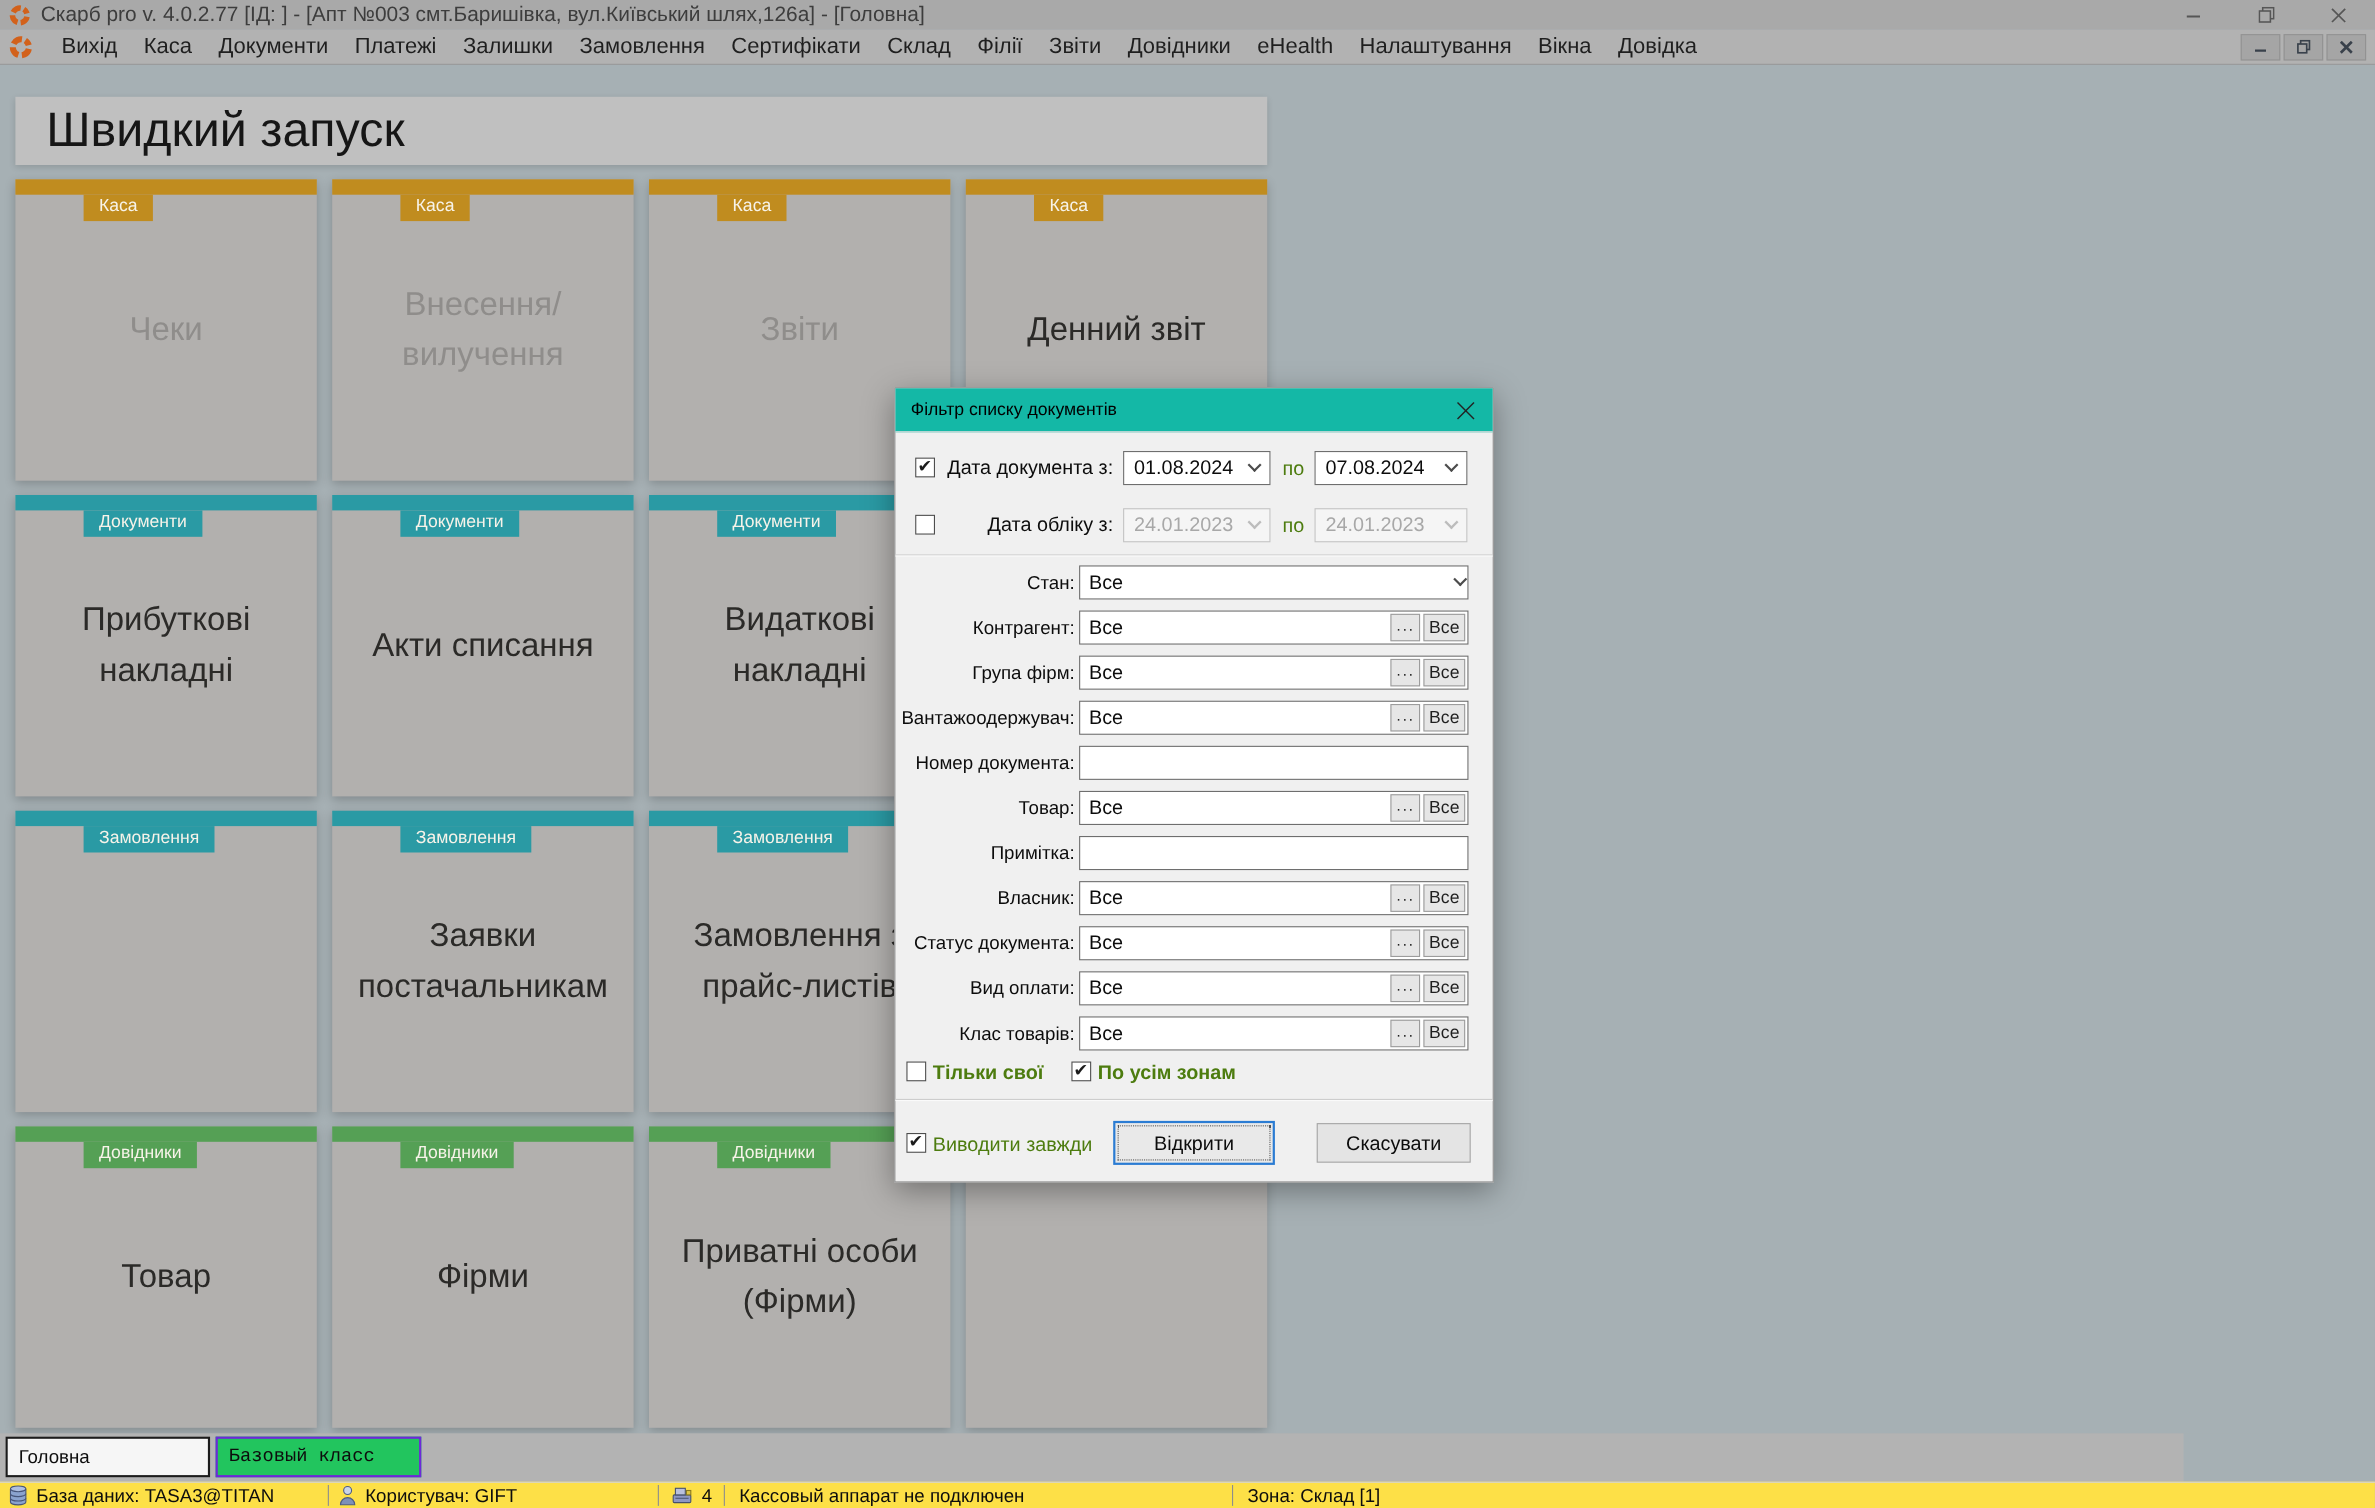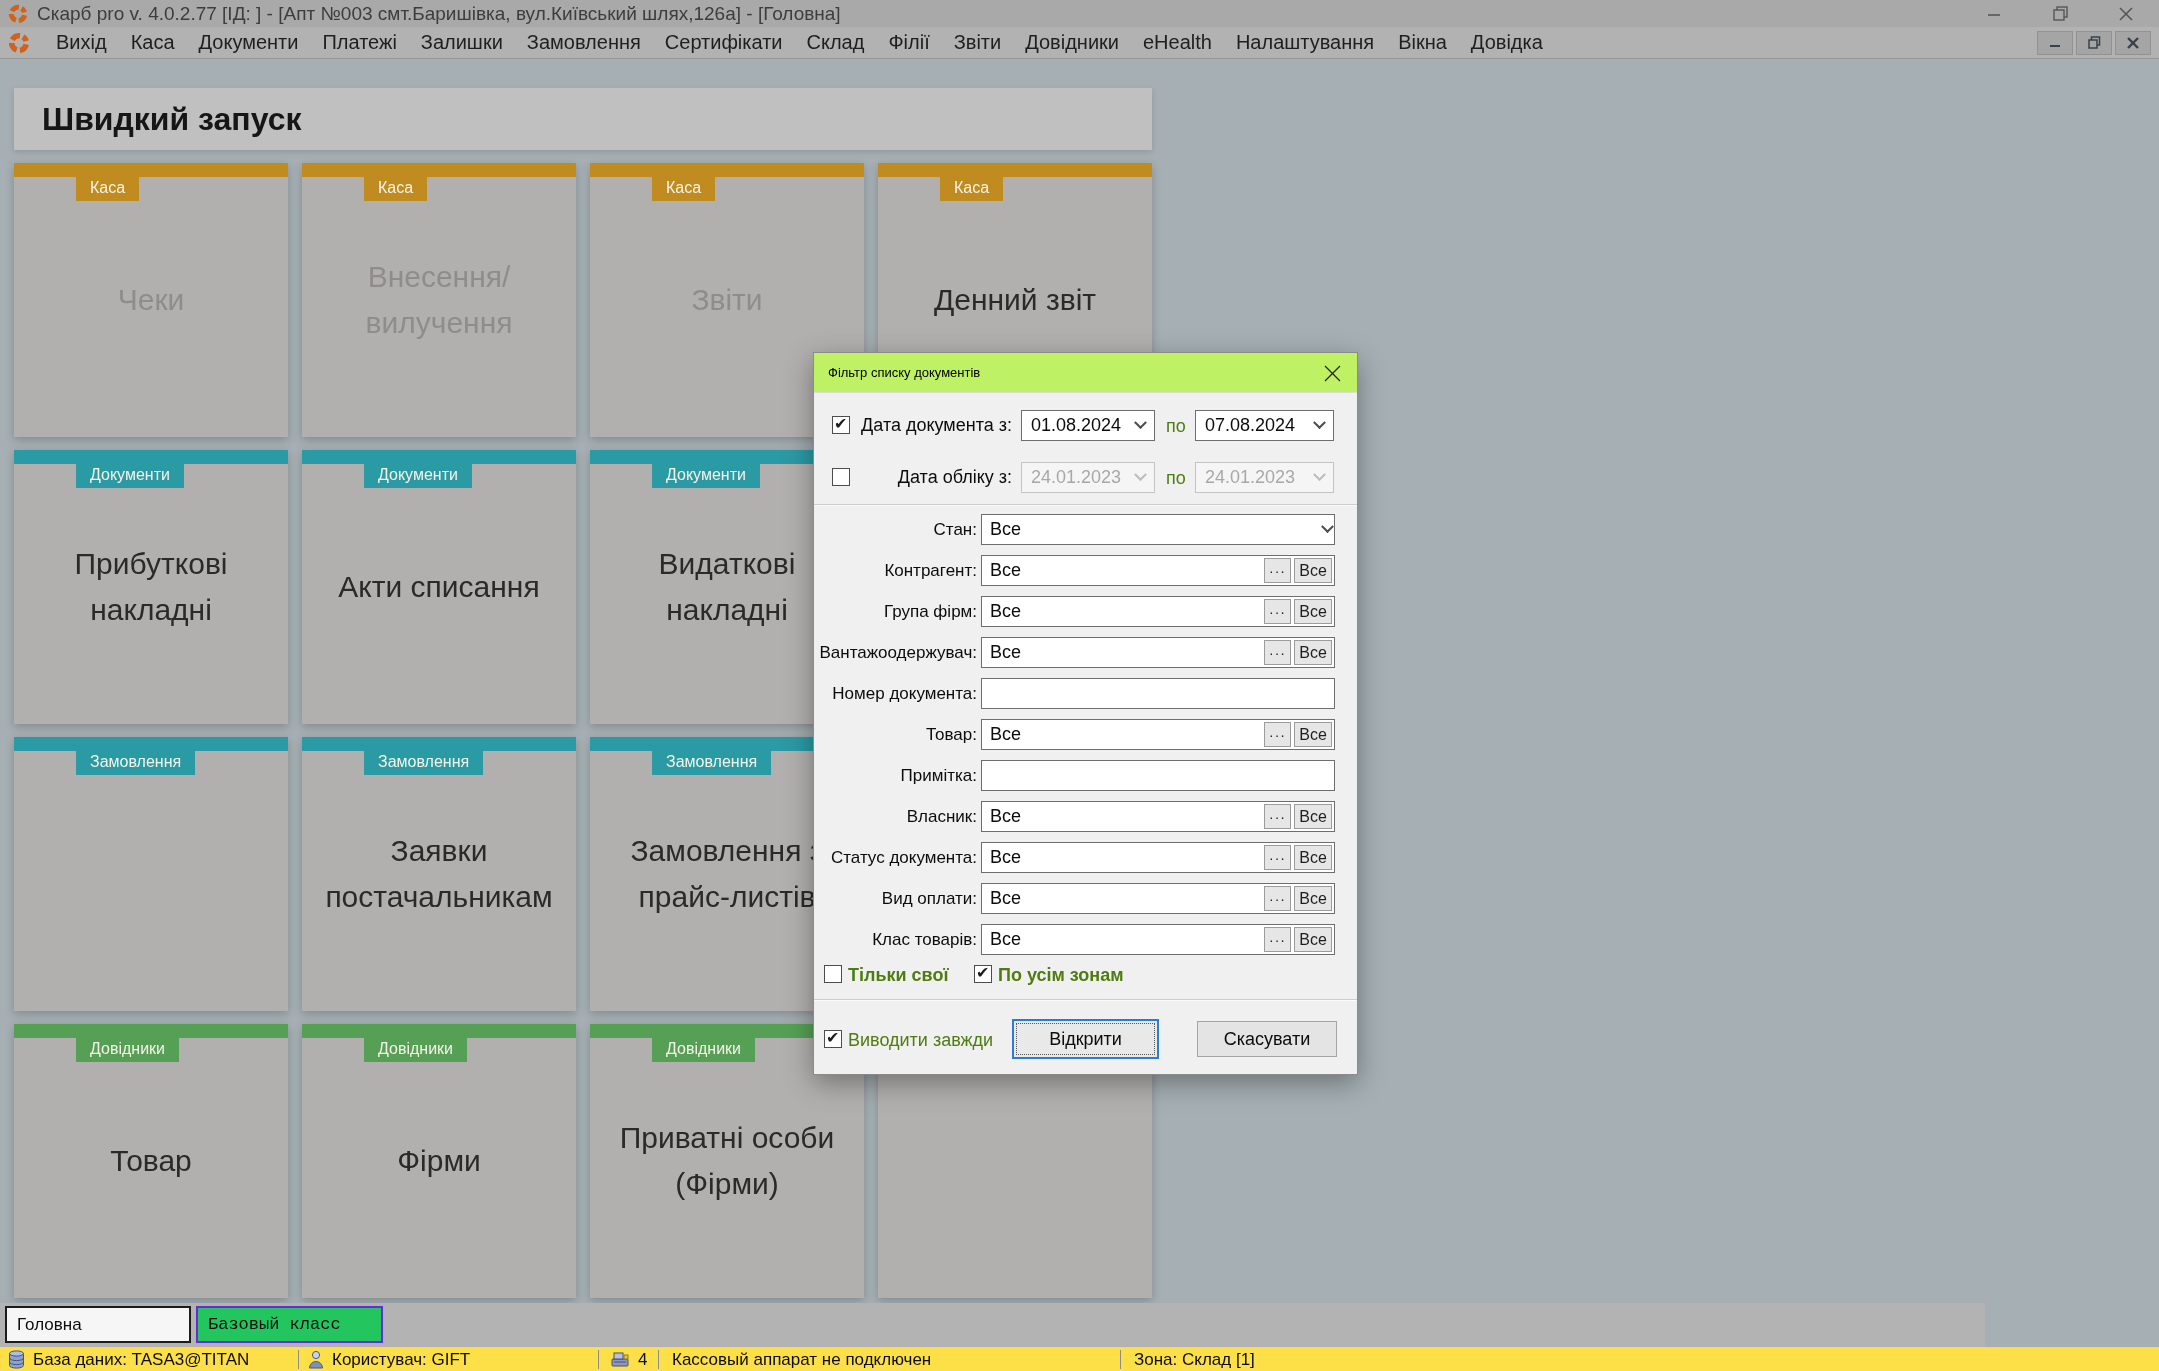--- a/index.html
+++ b/index.html
@@ -19,41 +19,41 @@
     border-bottom:1px solid #979797;display:flex;align-items:center;padding-left:8px;
     font-size:20px;color:#1f1f1f;}
   .menu-item{padding:0 12px;white-space:nowrap;}
   .mdi-ctrls{margin-left:auto;display:flex;gap:3px;margin-right:8px;}
   .mdi-btn{width:36px;height:24px;background:#a5a5a5;border:1px solid #929292;
     display:flex;align-items:center;justify-content:center;}
 
   
   .main-bg{position:absolute;left:0;top:59px;width:2159px;height:1244px;background:#a6b0b4;}
   .quick-header{position:absolute;left:14px;top:88px;width:1138px;height:62px;background:#c0c0c0;
-    display:flex;align-items:center;padding-left:28px;font-size:32px;color:#161616;
-    box-shadow:0 2px 6px rgba(0,0,0,.14);font-weight:bold;}
+    display:flex;align-items:center;padding-left:28px;font-size:44px;color:#161616;
+    box-shadow:0 2px 6px rgba(0,0,0,.14);}
 
   .tile{position:absolute;width:274px;height:274px;background:#b2b0ae;
     box-shadow:0 3px 9px rgba(0,0,0,.22);display:flex;align-items:center;justify-content:center;}
   .tile-bar{position:absolute;left:0;top:0;width:100%;height:14px;}
   .tile-tab{position:absolute;left:62px;top:14px;padding:2px 14px 4px 14px;font-size:16px;
     color:#f7f3e9;white-space:nowrap;}
   .cat-kasa .tile-bar,.cat-kasa .tile-tab{background:#c08c1f;}
   .cat-teal .tile-bar,.cat-teal .tile-tab{background:#2a9aa4;}
   .cat-green .tile-bar,.cat-green .tile-tab{background:#55a055;}
   .tile-label{font-size:30px;line-height:1.55;color:#2b2a28;text-align:center;
     padding:0 12px;overflow-wrap:anywhere;}
   .tile.dim .tile-label{color:#8f8d8b;}
 
   
   .dialog{position:absolute;left:813px;top:352px;width:545px;height:723px;background:#f0f0f0;
     border:1px solid #8b8b8b;box-shadow:0 8px 26px rgba(0,0,0,.35);z-index:10;}
-  .dlg-title{position:absolute;left:0;top:0;width:100%;height:40px;background:#bef264;
+  .dlg-title{position:absolute;left:0;top:0;width:100%;height:40px;background:#14b8a6;
     border-bottom:1px solid #dcdcdc;display:flex;align-items:center;padding-left:14px;
-    font-size:13px;color:#000;}
+    font-size:16px;color:#000;}
   .dlg-close{position:absolute;right:6px;top:4px;width:38px;height:32px;display:flex;
     align-items:center;justify-content:center;}
   .dlg-sep{position:absolute;left:0;width:100%;height:2px;border-top:1px solid #cdcdcd;
     border-bottom:1px solid #fafafa;}
 
   .cb{position:absolute;width:18px;height:18px;background:#fff;border:1px solid #4d4d4d;}
   .cb.checked::after{content:"✔";position:absolute;left:1px;top:-3px;font-size:16px;color:#1c1c1c;}
   .cb-label{position:absolute;font-size:18px;color:#4d7c0f;white-space:nowrap;}
   .bold{font-weight:bold;}
 

